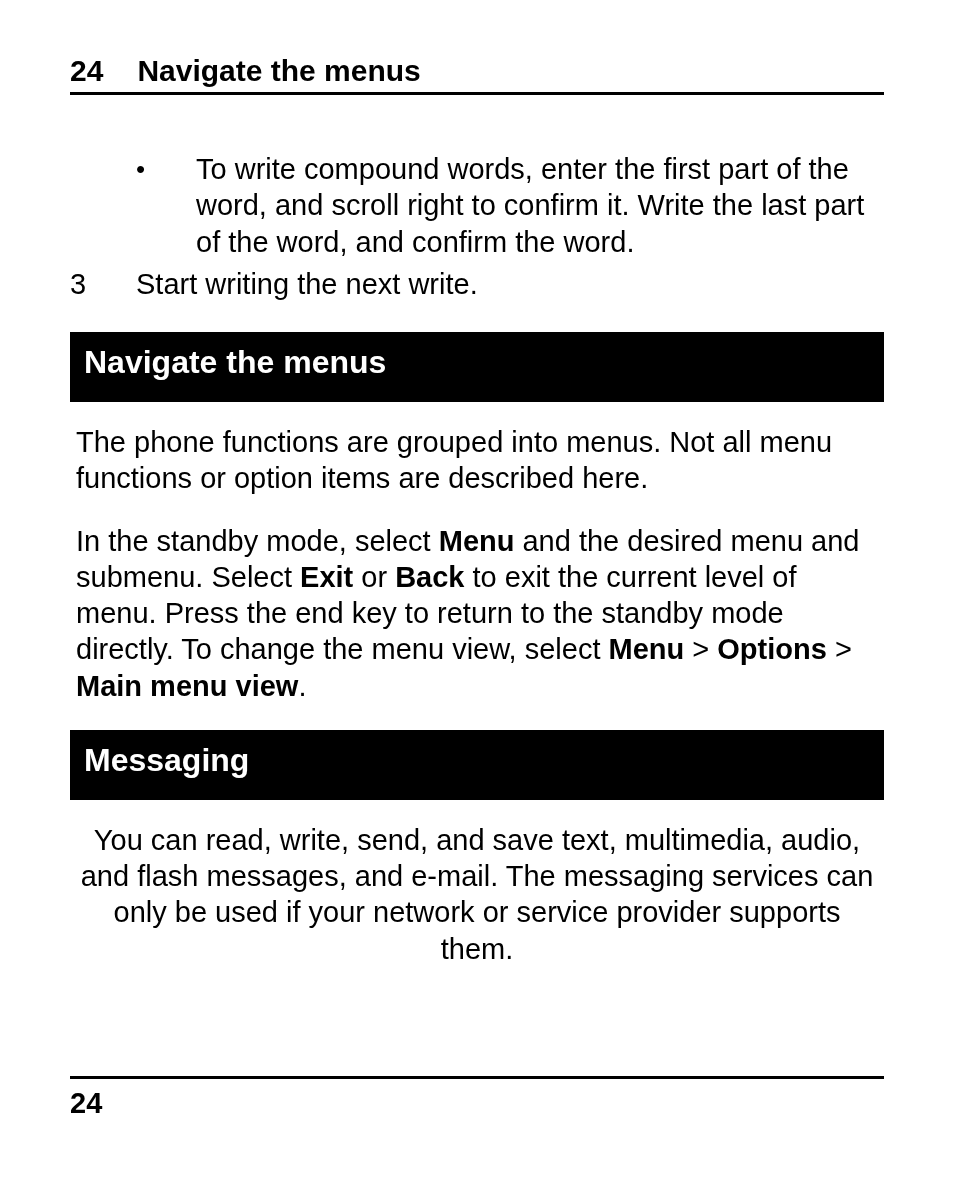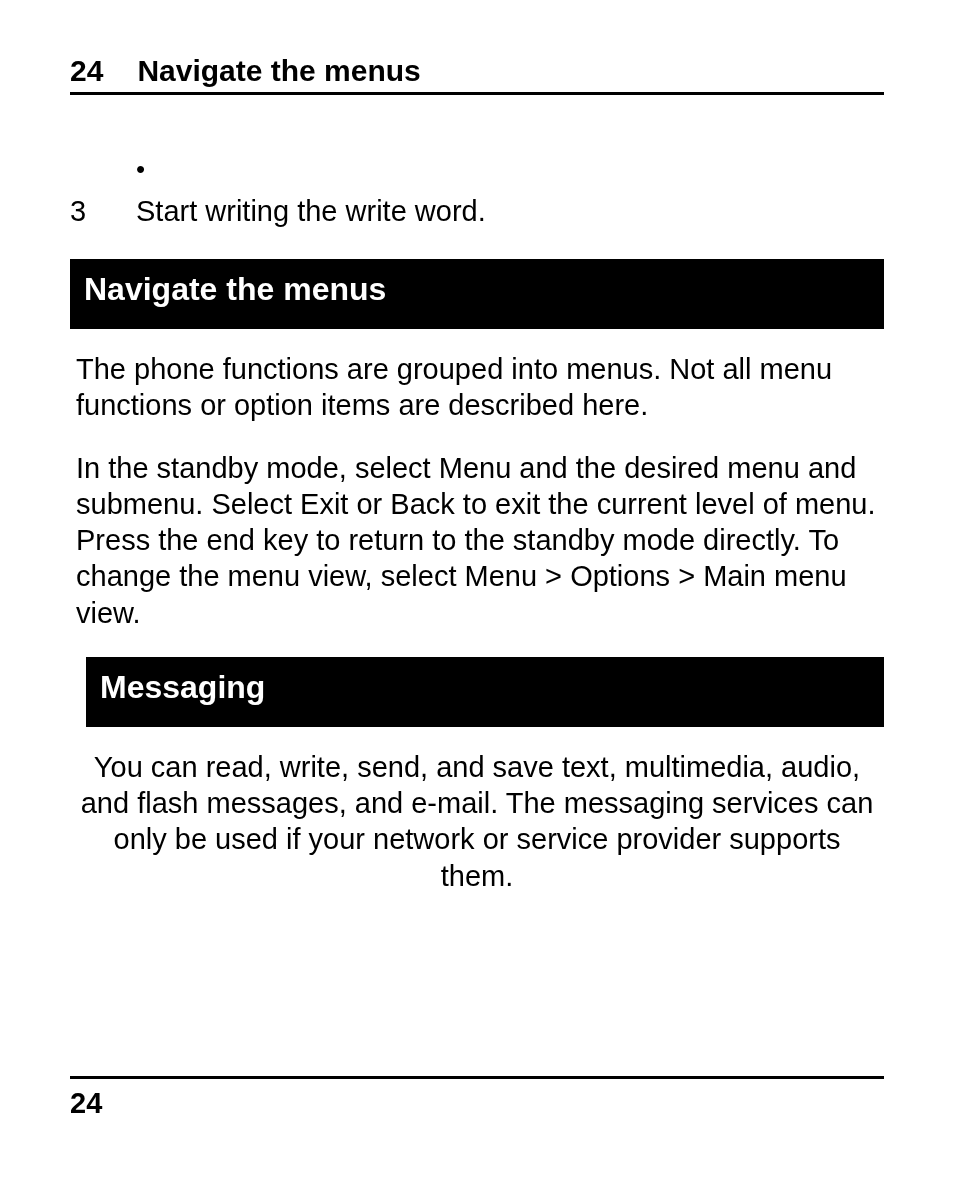--- a/index.html
+++ b/index.html
@@ -68,31 +68,30 @@
   .section-head {
     background: #000;
     color: #fff;
     font-weight: 700;
     font-size: 32px;
     padding: 10px 14px 20px 14px;
     margin: 30px 0 22px 0;
   }
   .section-head.messaging {
     margin-top: 20px;
-    margin-left: 16px;
   }
   .para {
     margin: 8px 0 26px 0;
     padding: 0 6px;
   }
   .para.last {
     margin-bottom: 0;
     text-align: center;
   }
-  .b { font-weight: 400; }
+  .b { font-weight: 700; }
   .footer {
     position: absolute;
     left: 70px;
     right: 70px;
     bottom: 60px;
     border-top: 3px solid #000;
     padding-top: 8px;
     display: flex;
     justify-content: space-between;
     font-weight: 700;
@@ -107,25 +106,26 @@
   <div class="header">
     <span class="pnum">24</span>
     <span>Navigate the menus</span>
   </div>
 
   <div class="content">
 
     <div class="bullet-row">
       <span class="bullet-gutter"></span>
       <span class="bullet-mark">•</span>
+      <span class="bullet-text">To write compound words, enter the first part of the word, and scroll right to confirm it. Write the last part of the word, and confirm the word.</span>
     </div>
 
     <div class="num-row">
       <span class="num-mark">3</span>
-      <span class="num-text">Start writing the write word.</span>
+      <span class="num-text">Start writing the next write.</span>
     </div>
 
     <div class="section-head">Navigate the menus</div>
 
     <p class="para">The phone functions are grouped into menus. Not all menu functions or option items are described here.</p>
 
     <p class="para">
       <span>In the standby mode, select </span><span class="b">Menu</span><span> and the desired menu and submenu. Select </span><span class="b">Exit</span><span> or </span><span class="b">Back</span><span> to exit the current level of menu. Press the end key to return to the standby mode directly. To change the menu view, select </span><span class="b">Menu</span><span> &gt; </span><span class="b">Options</span><span> &gt; </span><span class="b">Main menu view</span><span>.</span>
     </p>
 

